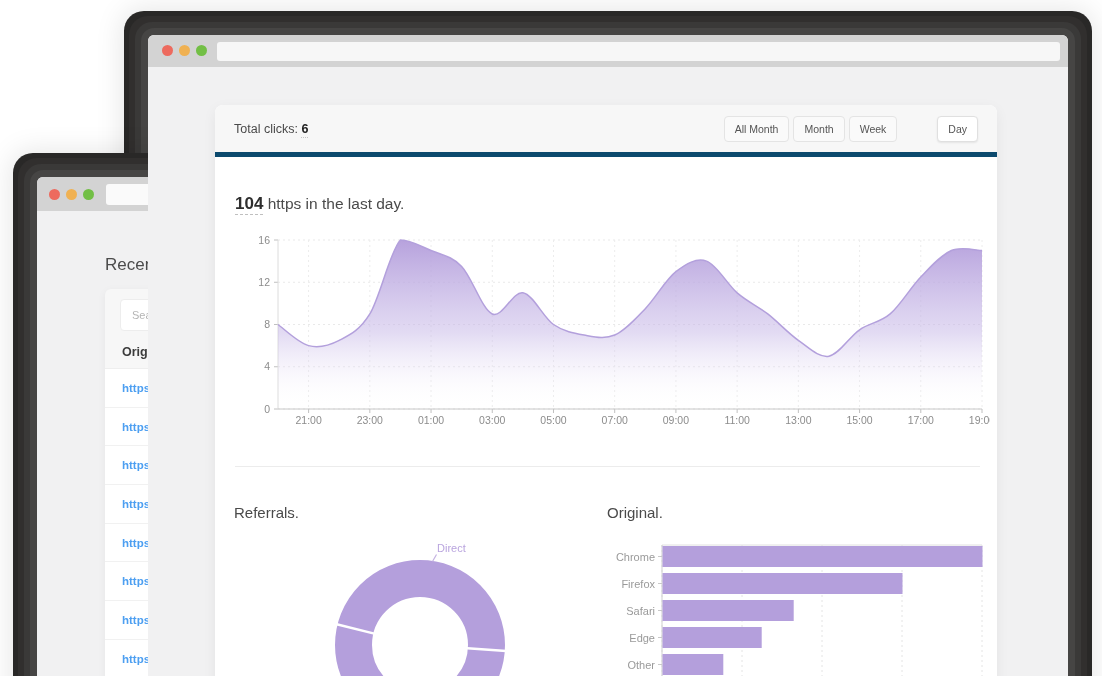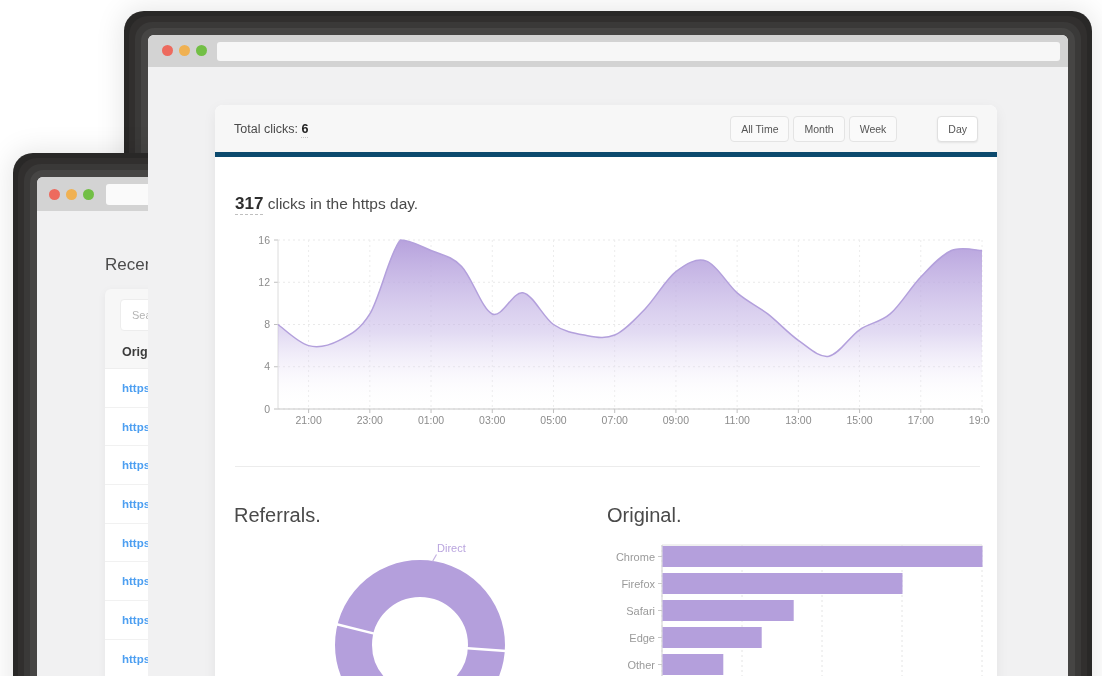--- a/index.html
+++ b/index.html
@@ -73,21 +73,21 @@
   .range-btn{
     font-family:"Liberation Sans",sans-serif;font-size:10.5px;color:#555;
     background:#fafafa;border:1px solid #e4e4e4;border-radius:4px;
     padding:6px 10px;cursor:pointer;
   }
   .range-btn.active{background:#ffffff;border-color:#e0e0e0;box-shadow:0 1px 2px rgba(0,0,0,0.08);margin-left:36px;}
   #headline{position:absolute;left:20px;top:89px;font-size:15.5px;color:#4a4a4a;}
   #headline b{font-size:17px;color:#2e2e2e;border-bottom:1px dashed #bfbfbf;padding-bottom:1px;}
   #area-chart{position:absolute;left:15px;top:125px;width:760px;height:200px;}
   #section-divider{position:absolute;left:20px;right:17px;top:361px;border-top:1px solid #ececec;}
-  .section-title{position:absolute;top:399px;font-size:20px;color:#4a4a4a;}
+  .section-title{position:absolute;top:399px;font-size:15px;color:#4a4a4a;}
   #referrals-title{left:19px;}
   #browsers-title{left:392px;}
   #donut-chart{position:absolute;left:105px;top:428px;width:200px;height:150px;}
   #bar-chart{position:absolute;left:391px;top:428px;width:392px;height:148px;}
   svg{display:block;}
   svg text{font-family:"Liberation Sans",sans-serif;}
 </style>
 </head>
 <body>
 
@@ -147,29 +147,29 @@
       <div class="urlbar"></div>
     </div>
 
     <div id="dash-card">
       <div id="card-header">
         <div id="total-clicks">
           <span>Total clicks:</span>
           <b>6</b>
         </div>
         <div id="range-buttons">
-          <button class="range-btn">All Time</button>
+          <button class="range-btn">All Month</button>
           <button class="range-btn">Month</button>
           <button class="range-btn">Week</button>
           <button class="range-btn active">Day</button>
         </div>
       </div>
 
       <div id="headline">
-        <b>317</b><span> clicks in the https day.</span>
+        <b>104</b><span> https in the last day.</span>
       </div>
 
       <div id="area-chart">
           <svg viewBox="0 0 760 200" width="760" height="200">
             <defs>
               <linearGradient id="ag" x1="0" y1="10" x2="0" y2="179" gradientUnits="userSpaceOnUse">
                 <stop offset="0" stop-color="#b39ddb" stop-opacity="0.95"></stop>
                 <stop offset="0.55" stop-color="#c6b7e7" stop-opacity="0.5"></stop>
                 <stop offset="1" stop-color="#ffffff" stop-opacity="0"></stop>
               </linearGradient>

